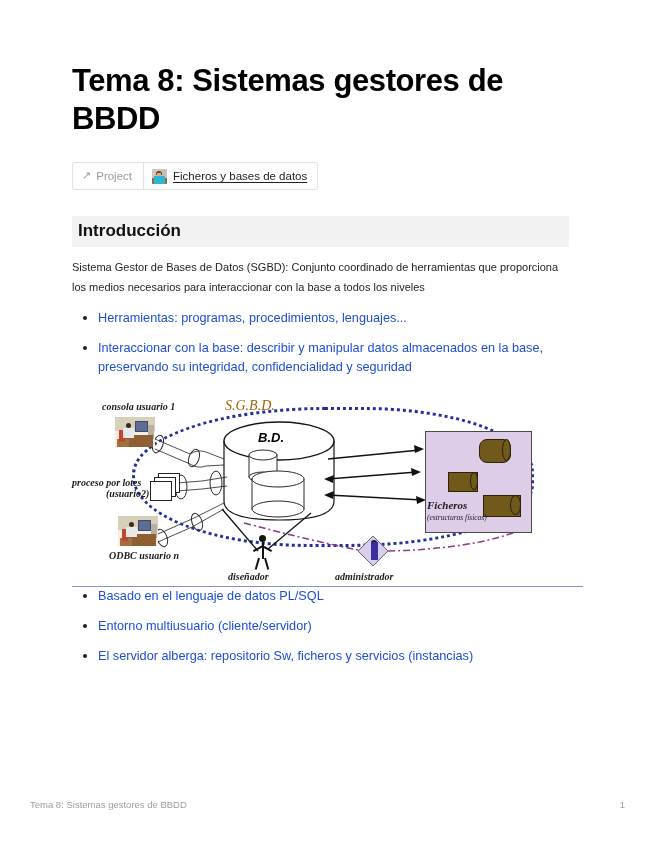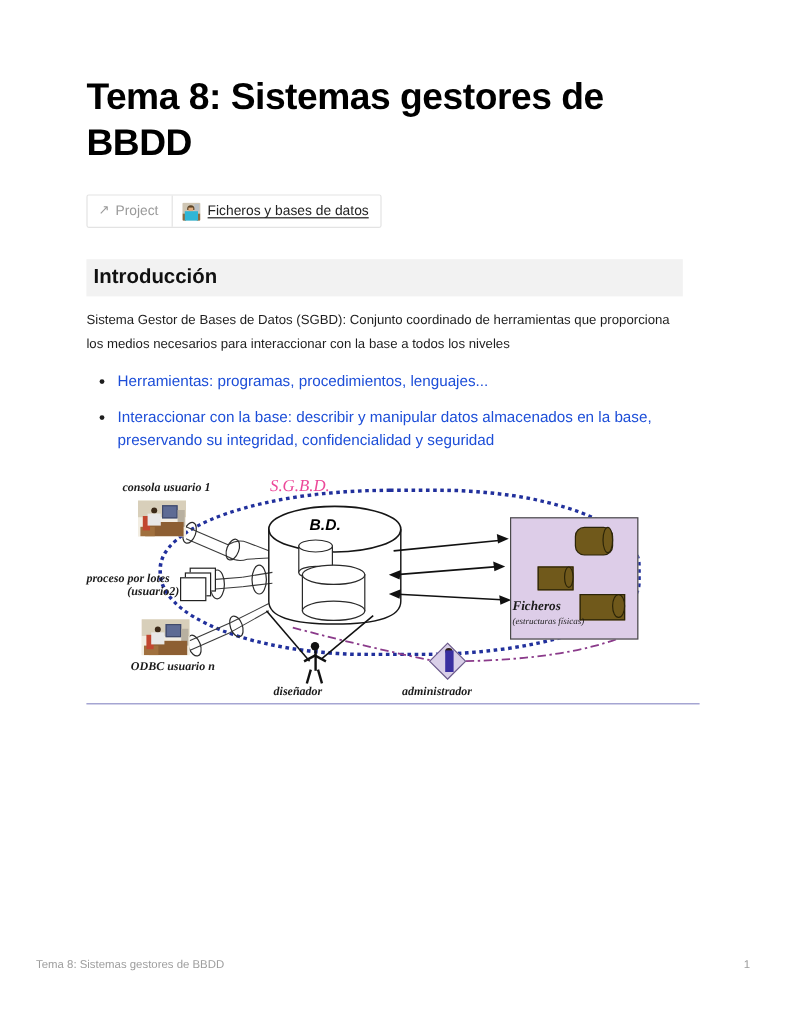--- a/index.html
+++ b/index.html
@@ -167,21 +167,21 @@
     font-style: italic;
     font-weight: bold;
     font-size: 10px;
     color: #1b1b1b;
     white-space: nowrap;
     line-height: 12px;
   }
   .dg-label.sgbd {
     font-family: "Liberation Serif", serif;
     font-size: 14px;
-    color: #ec4899;
+    color: #a16207;
     font-weight: normal;
   }
   .dg-label.bd {
     font-family: "Liberation Sans", sans-serif;
     font-size: 13px;
     font-weight: bold;
     font-style: italic;
     color: #000;
   }
   .dg-label.fich {
@@ -478,20 +478,25 @@
           <span class="phead"></span>
           <span class="pers"></span>
       </div>
       <div class="dg dg-label" style="left:263px; top:180px;">administrador</div>
 
       <div class="hr-bottom"></div>
     </div>
 
     
 
+    <ul class="bullets">
+      <li>Basado en el lenguaje de datos PL/SQL</li>
+      <li>Entorno multiusuario (cliente/servidor)</li>
+      <li>El servidor alberga: repositorio Sw, ficheros y servicios (instancias)</li>
+    </ul>
 
   </div>
 
   <div class="footer">
     <span>Tema 8: Sistemas gestores de BBDD</span>
     <span>1</span>
   </div>
 </div>
 
 </body></html>

